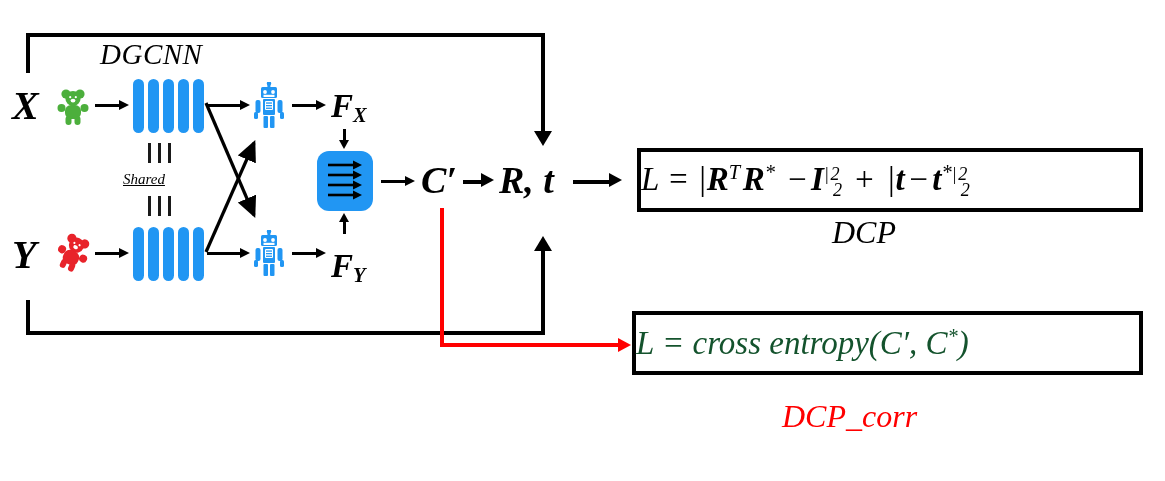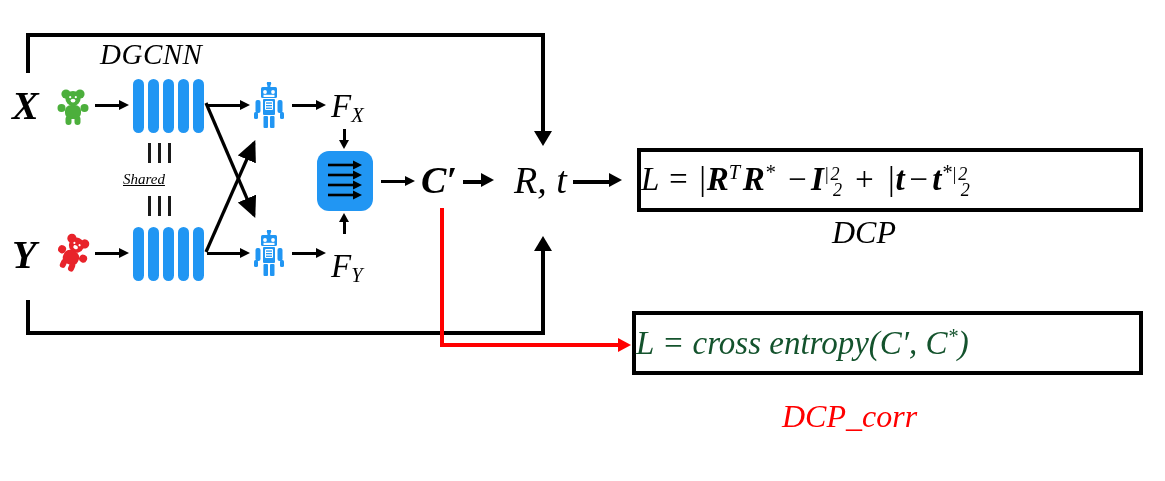--- a/index.html
+++ b/index.html
@@ -9,23 +9,23 @@
 
   .abs{position:absolute;}
 
   
   .math-it{font-family:"Liberation Serif",serif;font-style:italic;}
   .math-bi{font-family:"Liberation Serif",serif;font-style:italic;font-weight:bold;}
 
   .lbl-section{font-size:29px;font-style:italic;letter-spacing:.5px;white-space:nowrap;}
   .lbl-shared{font-size:15px;font-style:italic;white-space:nowrap;}
   .lbl-var{font-size:40px;font-style:italic;font-weight:bold;white-space:nowrap;}
-  .lbl-feat{font-size:33px;font-style:italic;font-weight:normal;white-space:nowrap;}
+  .lbl-feat{font-size:33px;font-style:italic;font-weight:bold;white-space:nowrap;}
   .lbl-cp{font-size:38px;font-style:italic;font-weight:bold;white-space:nowrap;}
-  .lbl-rt{font-size:38px;font-style:italic;font-weight:normal;white-space:nowrap;margin-left:15px;}
+  .lbl-rt{font-size:38px;font-style:italic;font-weight:bold;white-space:nowrap;}
   .lbl-caption{font-size:32px;font-style:italic;white-space:nowrap;}
   .sub{font-size:.62em;vertical-align:-0.22em;font-style:italic;}
   .sup{font-size:.62em;vertical-align:0.52em;font-style:italic;}
 
   
   .hline{background:#000;height:4px;}
   .vline{background:#000;width:4px;}
   .rhline{background:#ff0000;height:4px;}
   .rvline{background:#ff0000;width:4px;}
 

